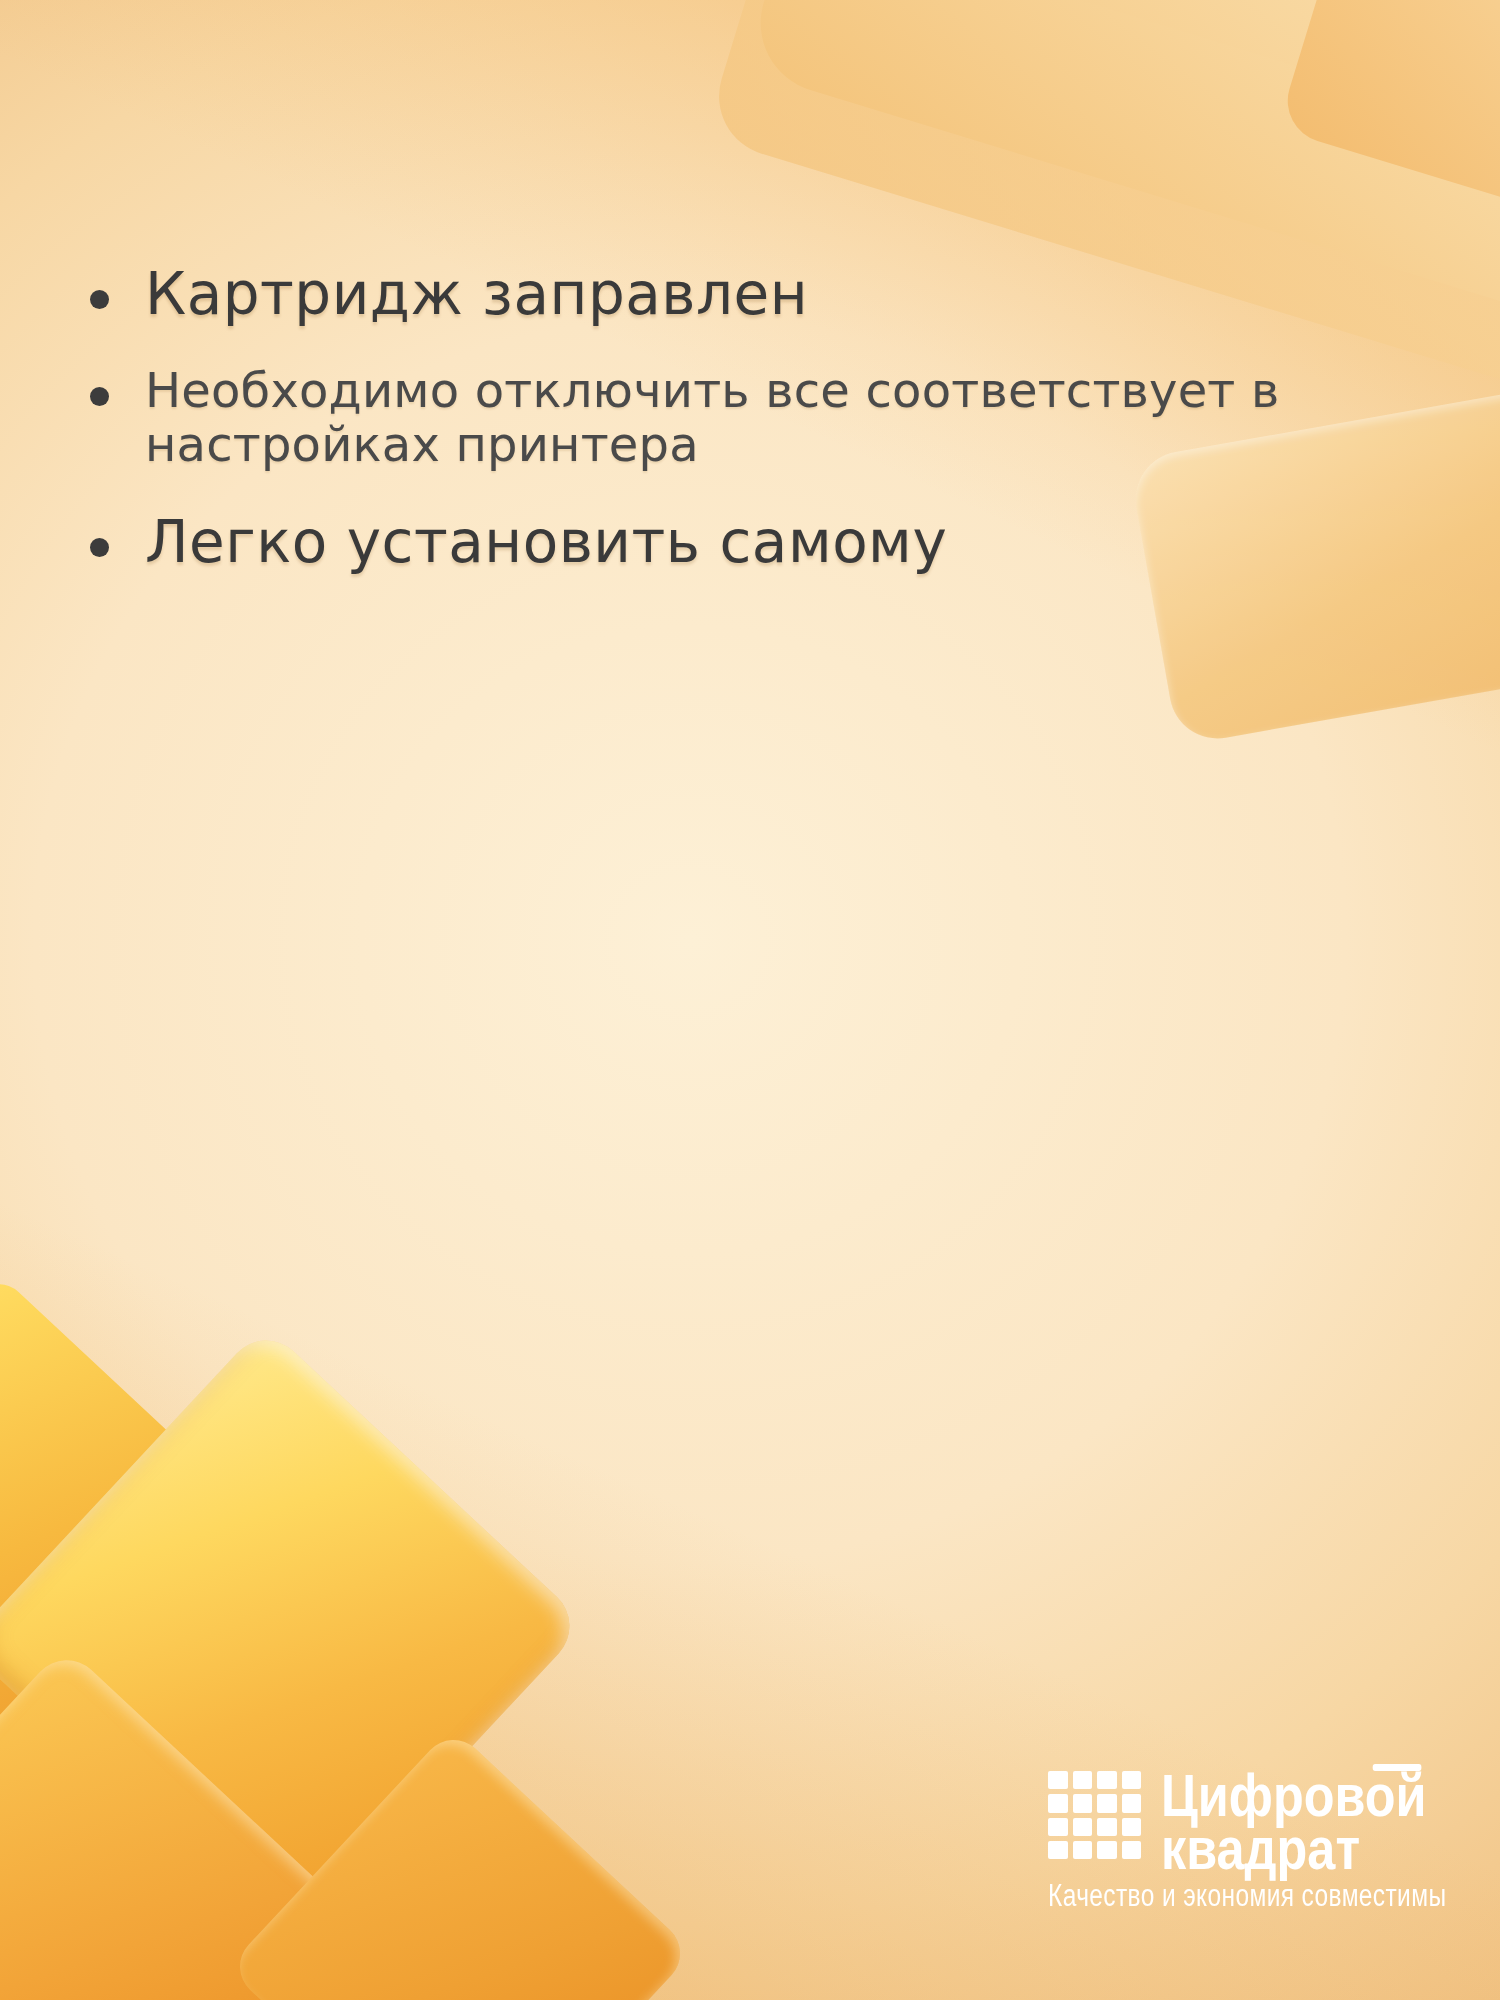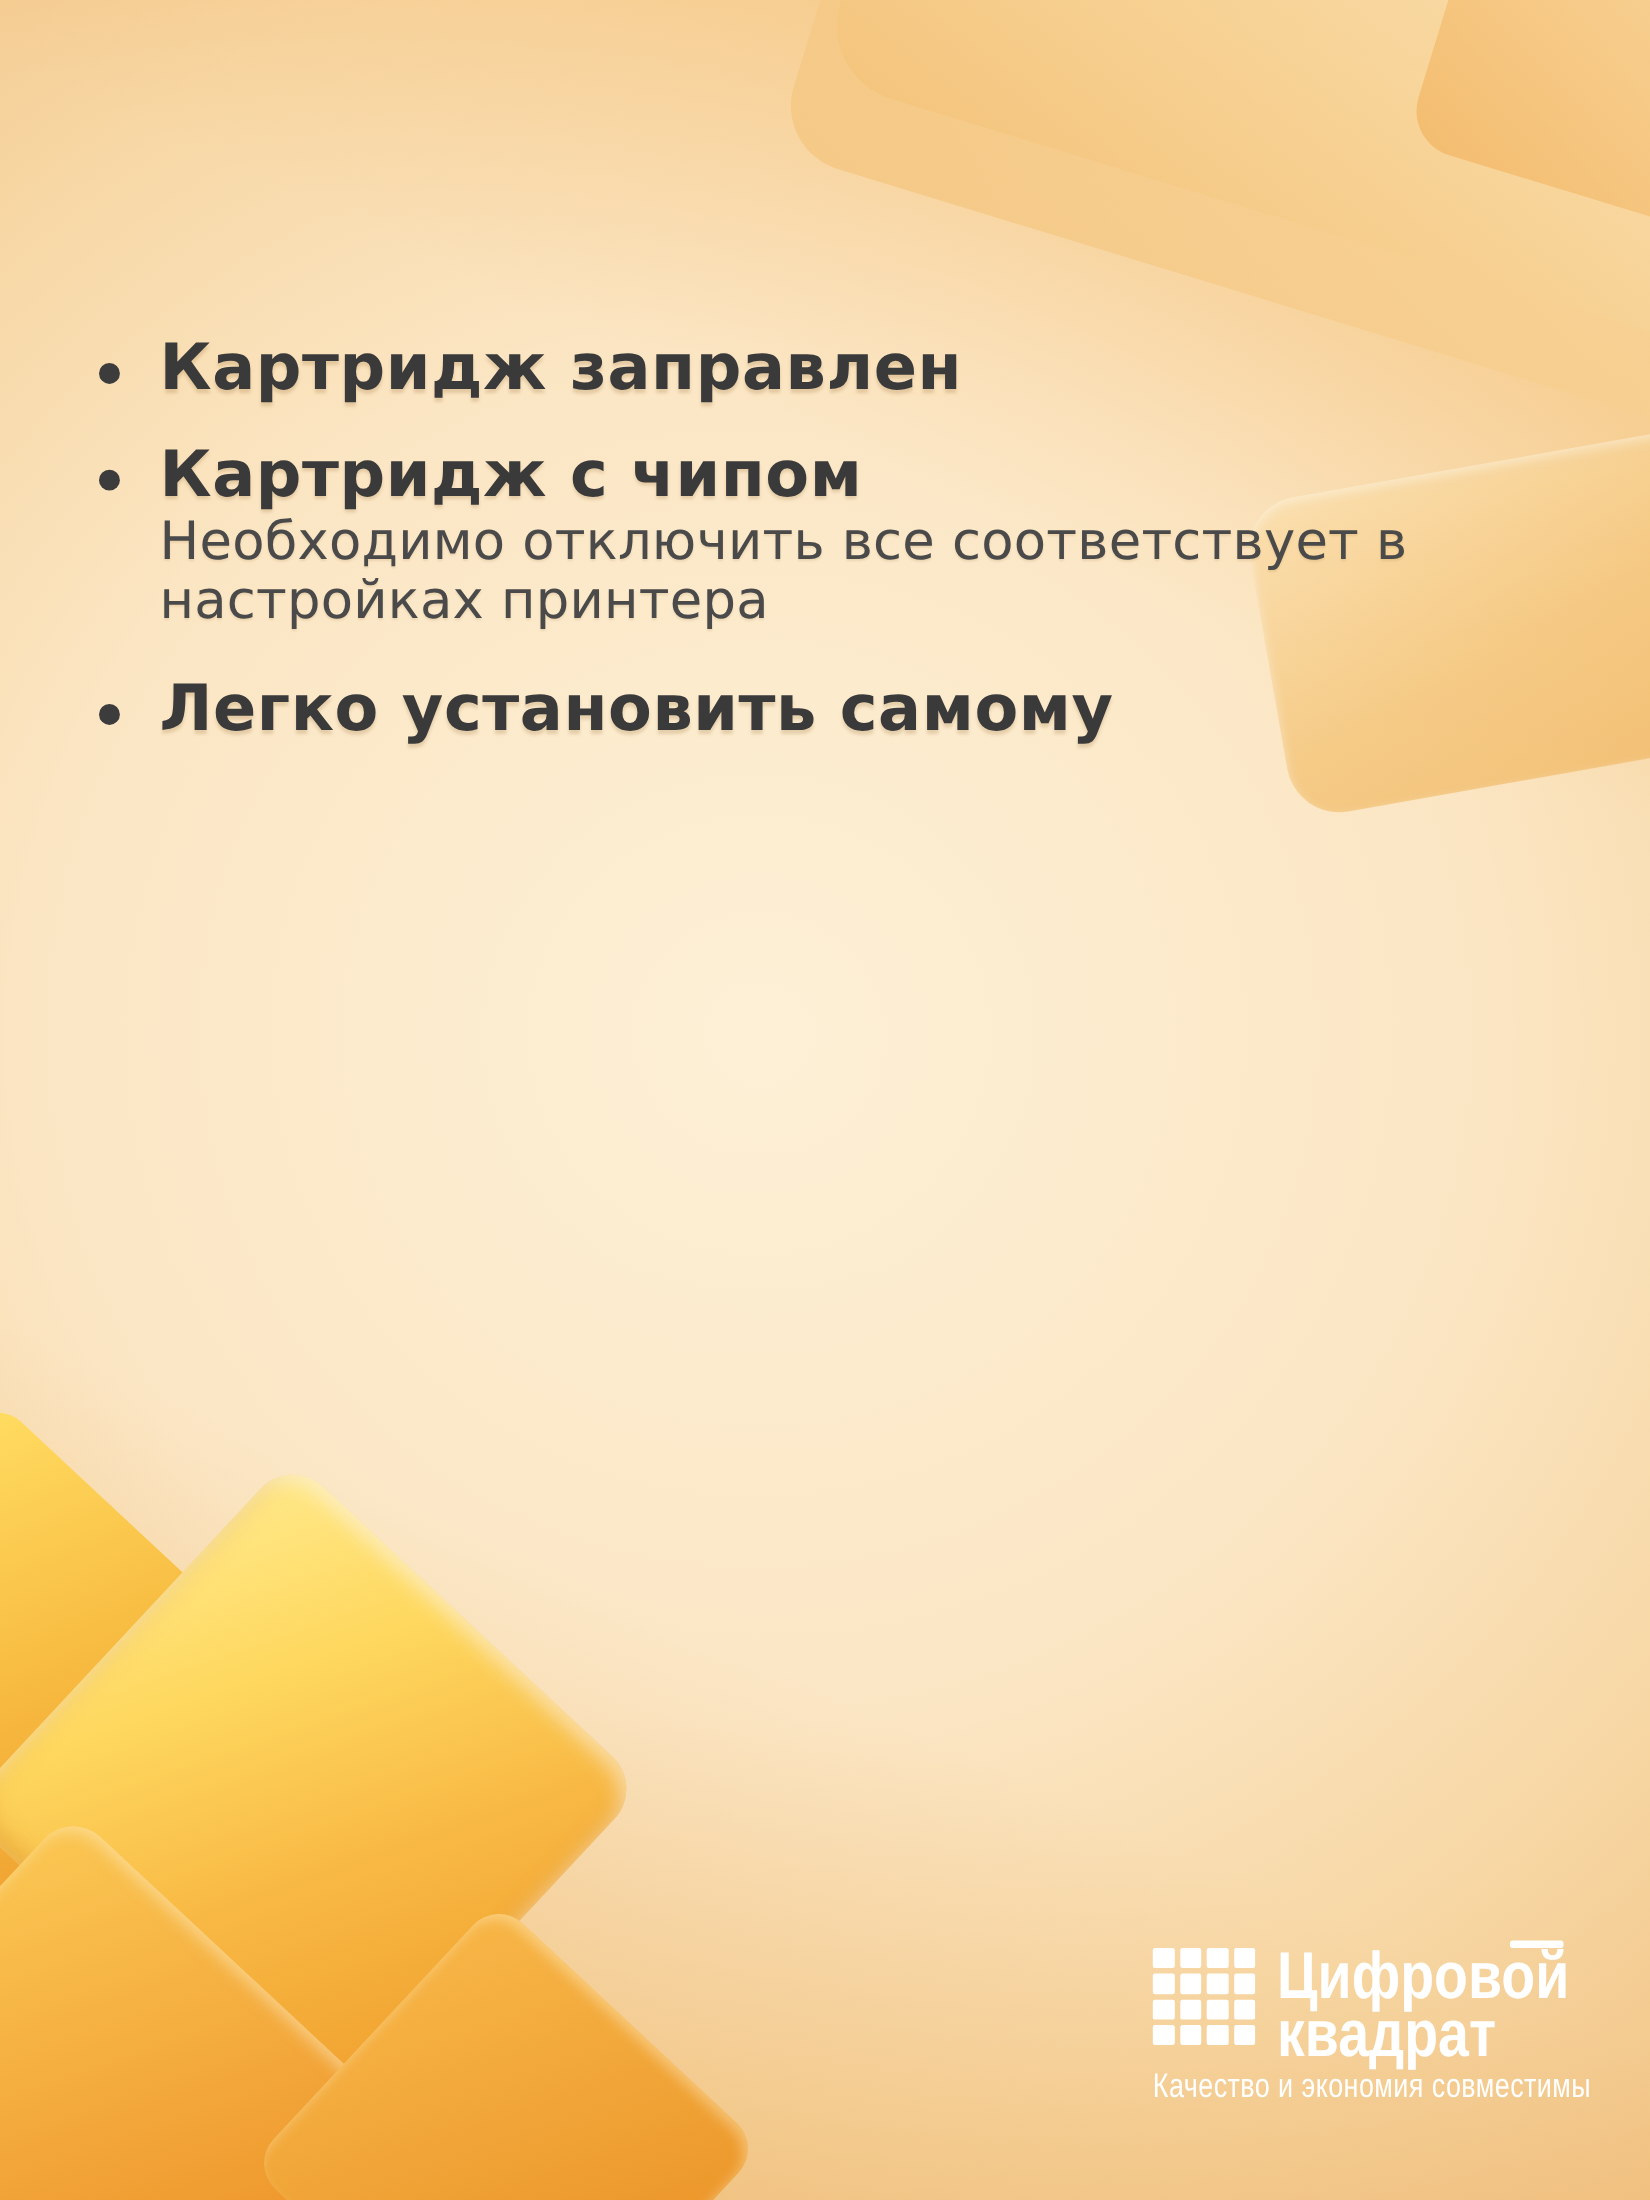--- a/index.html
+++ b/index.html
@@ -34,22 +34,22 @@
   .blr { left:295px; top:1795px; width:330px; height:330px; transform:rotate(43deg); border-radius:32px;
          background:linear-gradient(118deg,#f8b748 0%, #efa033 55%, #e88a1e 100%);
          box-shadow:inset 0 6px 12px rgba(255,240,200,0.45); }
   
   .bullets { position:absolute; left:90px; top:266px; z-index:5; }
   .item { position:relative; padding-left:55px; }
   .item.i2 { margin-top:40px; }
   .item.i3 { margin-top:25px; }
   .item.i4 { margin-top:43px; }
   .dot { position:absolute; left:0; top:24px; width:19px; height:19px; border-radius:50%; background:#3c3c3c; }
-  .title { font-weight:bold; font-size:58px; line-height:57px; letter-spacing:0.5px;
-           white-space:nowrap; color:#3a3a3a; text-shadow:0 3px 3px rgba(120,70,10,0.18);margin-top:40px; }
+  .title { font-weight:normal; font-size:58px; line-height:57px; letter-spacing:0.5px;
+           white-space:nowrap; color:#3a3a3a; text-shadow:0 3px 3px rgba(120,70,10,0.18); }
   .title .line { display:block; }
   .subtitle { margin-top:5px; font-size:48px; line-height:54px; letter-spacing:0.2px;
               color:#4a4a4a; white-space:nowrap; text-shadow:0 2px 2px rgba(120,70,10,0.12); }
   .subtitle .line { display:block; }
   
   .logo { position:absolute; left:1048px; top:1762px; z-index:6; color:#ffffff; }
   .logo-top { display:flex; align-items:flex-start; }
   .logo-grid { width:93px; height:88px; margin-top:9px; flex:none; display:grid;
                grid-template-columns:repeat(4,1fr); grid-template-rows:repeat(4,1fr); gap:5px; }
   .logo-grid i { display:block; background:#ffffff; border-radius:2px; }
@@ -80,21 +80,20 @@
 
   <div class="bullets">
 
     <div class="item i1">
       <span class="dot"></span>
       <div class="title">Картридж заправлен</div>
     </div>
 
     <div class="item i2">
       <span class="dot"></span>
-      <div class="title">Картридж с чипом</div>
       <div class="subtitle">
         <span class="line">Необходимо отключить все соответствует в</span>
         <span class="line">настройках принтера</span>
       </div>
     </div>
 
 
     <div class="item i4">
       <span class="dot"></span>
       <div class="title">Легко установить самому</div>

